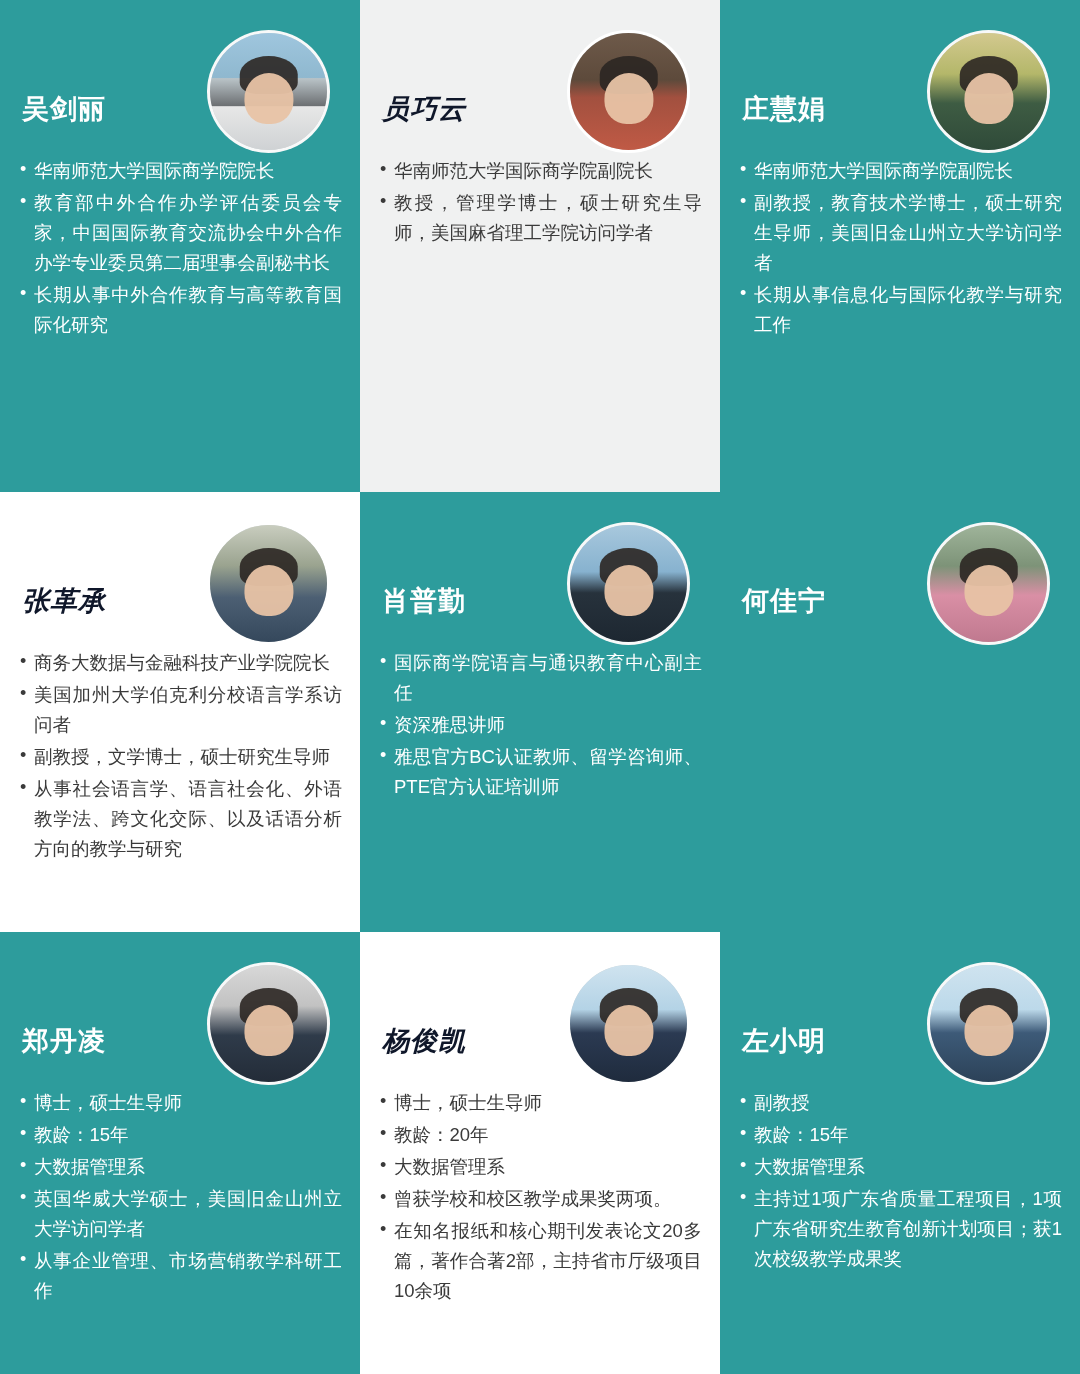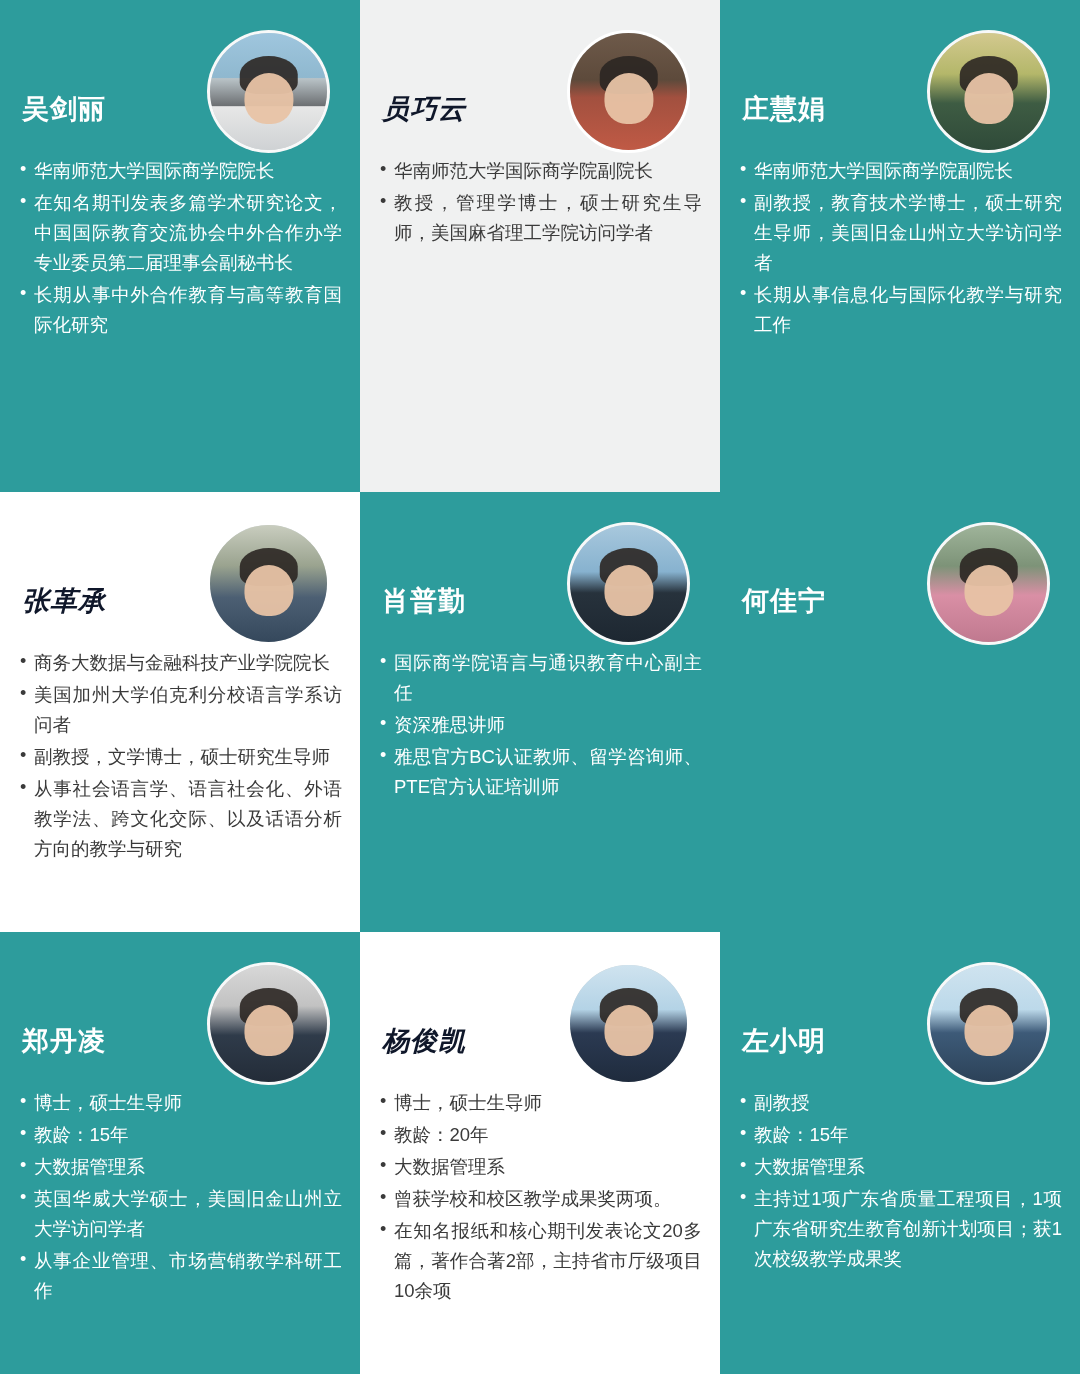--- a/index.html
+++ b/index.html
@@ -136,21 +136,21 @@
 
   <div class="card teal">
     <div class="avatar">
       <div class="ph ph-a"></div>
         <div class="hair"></div>
         <div class="face"></div>
     </div>
     <div class="name">吴剑丽</div>
     <ul class="bullets">
       <li>华南师范大学国际商学院院长</li>
-      <li>在知名期刊发表多篇学术研究论文，中国国际教育交流协会中外合作办学专业委员第二届理事会副秘书长</li>
+      <li>教育部中外合作办学评估委员会专家，中国国际教育交流协会中外合作办学专业委员第二届理事会副秘书长</li>
       <li>长期从事中外合作教育与高等教育国际化研究</li>
     </ul>
   </div>
 
   <div class="card gray">
     <div class="avatar">
       <div class="ph ph-b"></div>
         <div class="hair"></div>
         <div class="face"></div>
     </div>

